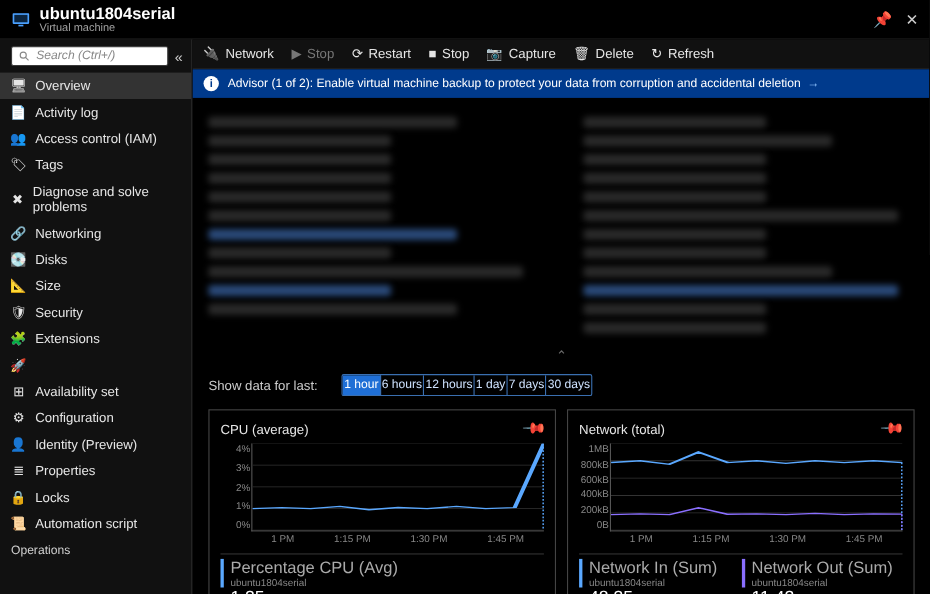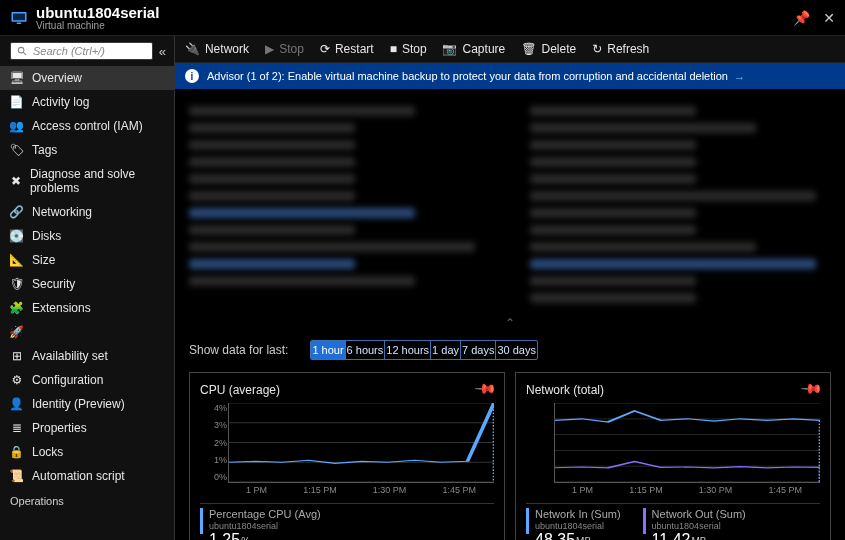--- a/index.html
+++ b/index.html
@@ -48,21 +48,21 @@
   .chart { flex:1; border:1px solid #444; padding:8px 10px; }
   .chart-head { display:flex; align-items:flex-end; margin-bottom:6px; }
   .chart-title { font-size:12px; color:#e6e6e6; }
   .pin { margin-left:auto; transform:rotate(45deg); color:#ccc; font-size:14px; cursor:pointer; }
   .plot { height:80px; position:relative; border-bottom:1px solid #555; border-left:1px solid #555; margin:4px 0 2px 28px; }
   .ylabels { position:absolute; left:-28px; top:0; bottom:0; width:26px; display:flex; flex-direction:column; justify-content:space-between; font-size:9px; color:#888; text-align:right; }
   .xlabels { margin-left:28px; display:flex; justify-content:space-around; font-size:9px; color:#888; }
   .legend { display:flex; gap:22px; margin-top:8px; padding-top:4px; border-top:1px solid #333; }
   .legend-item { display:flex; align-items:flex-start; }
   .swatch { width:3px; height:26px; margin-right:6px; }
-  .legend-label { font-size:11px; color:#aaa; line-height:1.15; }
+  .legend-label { font-size:15px; color:#aaa; line-height:1.15; }
   .legend-sub { font-size:9px; color:#888; }
   .legend-val { font-size:16px; color:#fff; font-weight:300; }
   .legend-unit { font-size:10px; color:#ccc; margin-left:1px; }
   svg.line { position:absolute; left:0; top:0; width:100%; height:100%; }
   .grid line { stroke:#333; stroke-width:1; }
 </style>
 </head>
 <body>
 
 <div class="root">
@@ -292,20 +292,28 @@
                   </div>
                 </div>
               </div>
             </div>
             <div class="chart">
               <div class="chart-head">
                 <span class="chart-title">Network (total)</span>
                 <span class="pin">📌</span>
               </div>
               <div class="plot">
+                <div class="ylabels">
+                  <div>1MB</div>
+                  <div>800kB</div>
+                  <div>600kB</div>
+                  <div>400kB</div>
+                  <div>200kB</div>
+                  <div>0B</div>
+                </div>
                 <svg class="line" viewBox="0 0 100 100" preserveAspectRatio="none">
                   <g class="grid">
                     <line x1="0" y1="0" x2="100" y2="0"></line>
                     <line x1="0" y1="20" x2="100" y2="20"></line>
                     <line x1="0" y1="40" x2="100" y2="40"></line>
                     <line x1="0" y1="60" x2="100" y2="60"></line>
                     <line x1="0" y1="80" x2="100" y2="80"></line>
                     <line x1="0" y1="100" x2="100" y2="100"></line>
                   </g>
                   <path d="M0.0,22.0 L10.0,20.0 L20.0,24.0 L30.0,10.0 L40.0,22.0 L50.0,20.0 L60.0,23.0 L70.0,20.0 L80.0,22.0 L90.0,20.0 L100.0,22.0" fill="none" stroke="#5aa8ff" stroke-width="1.5"></path>

